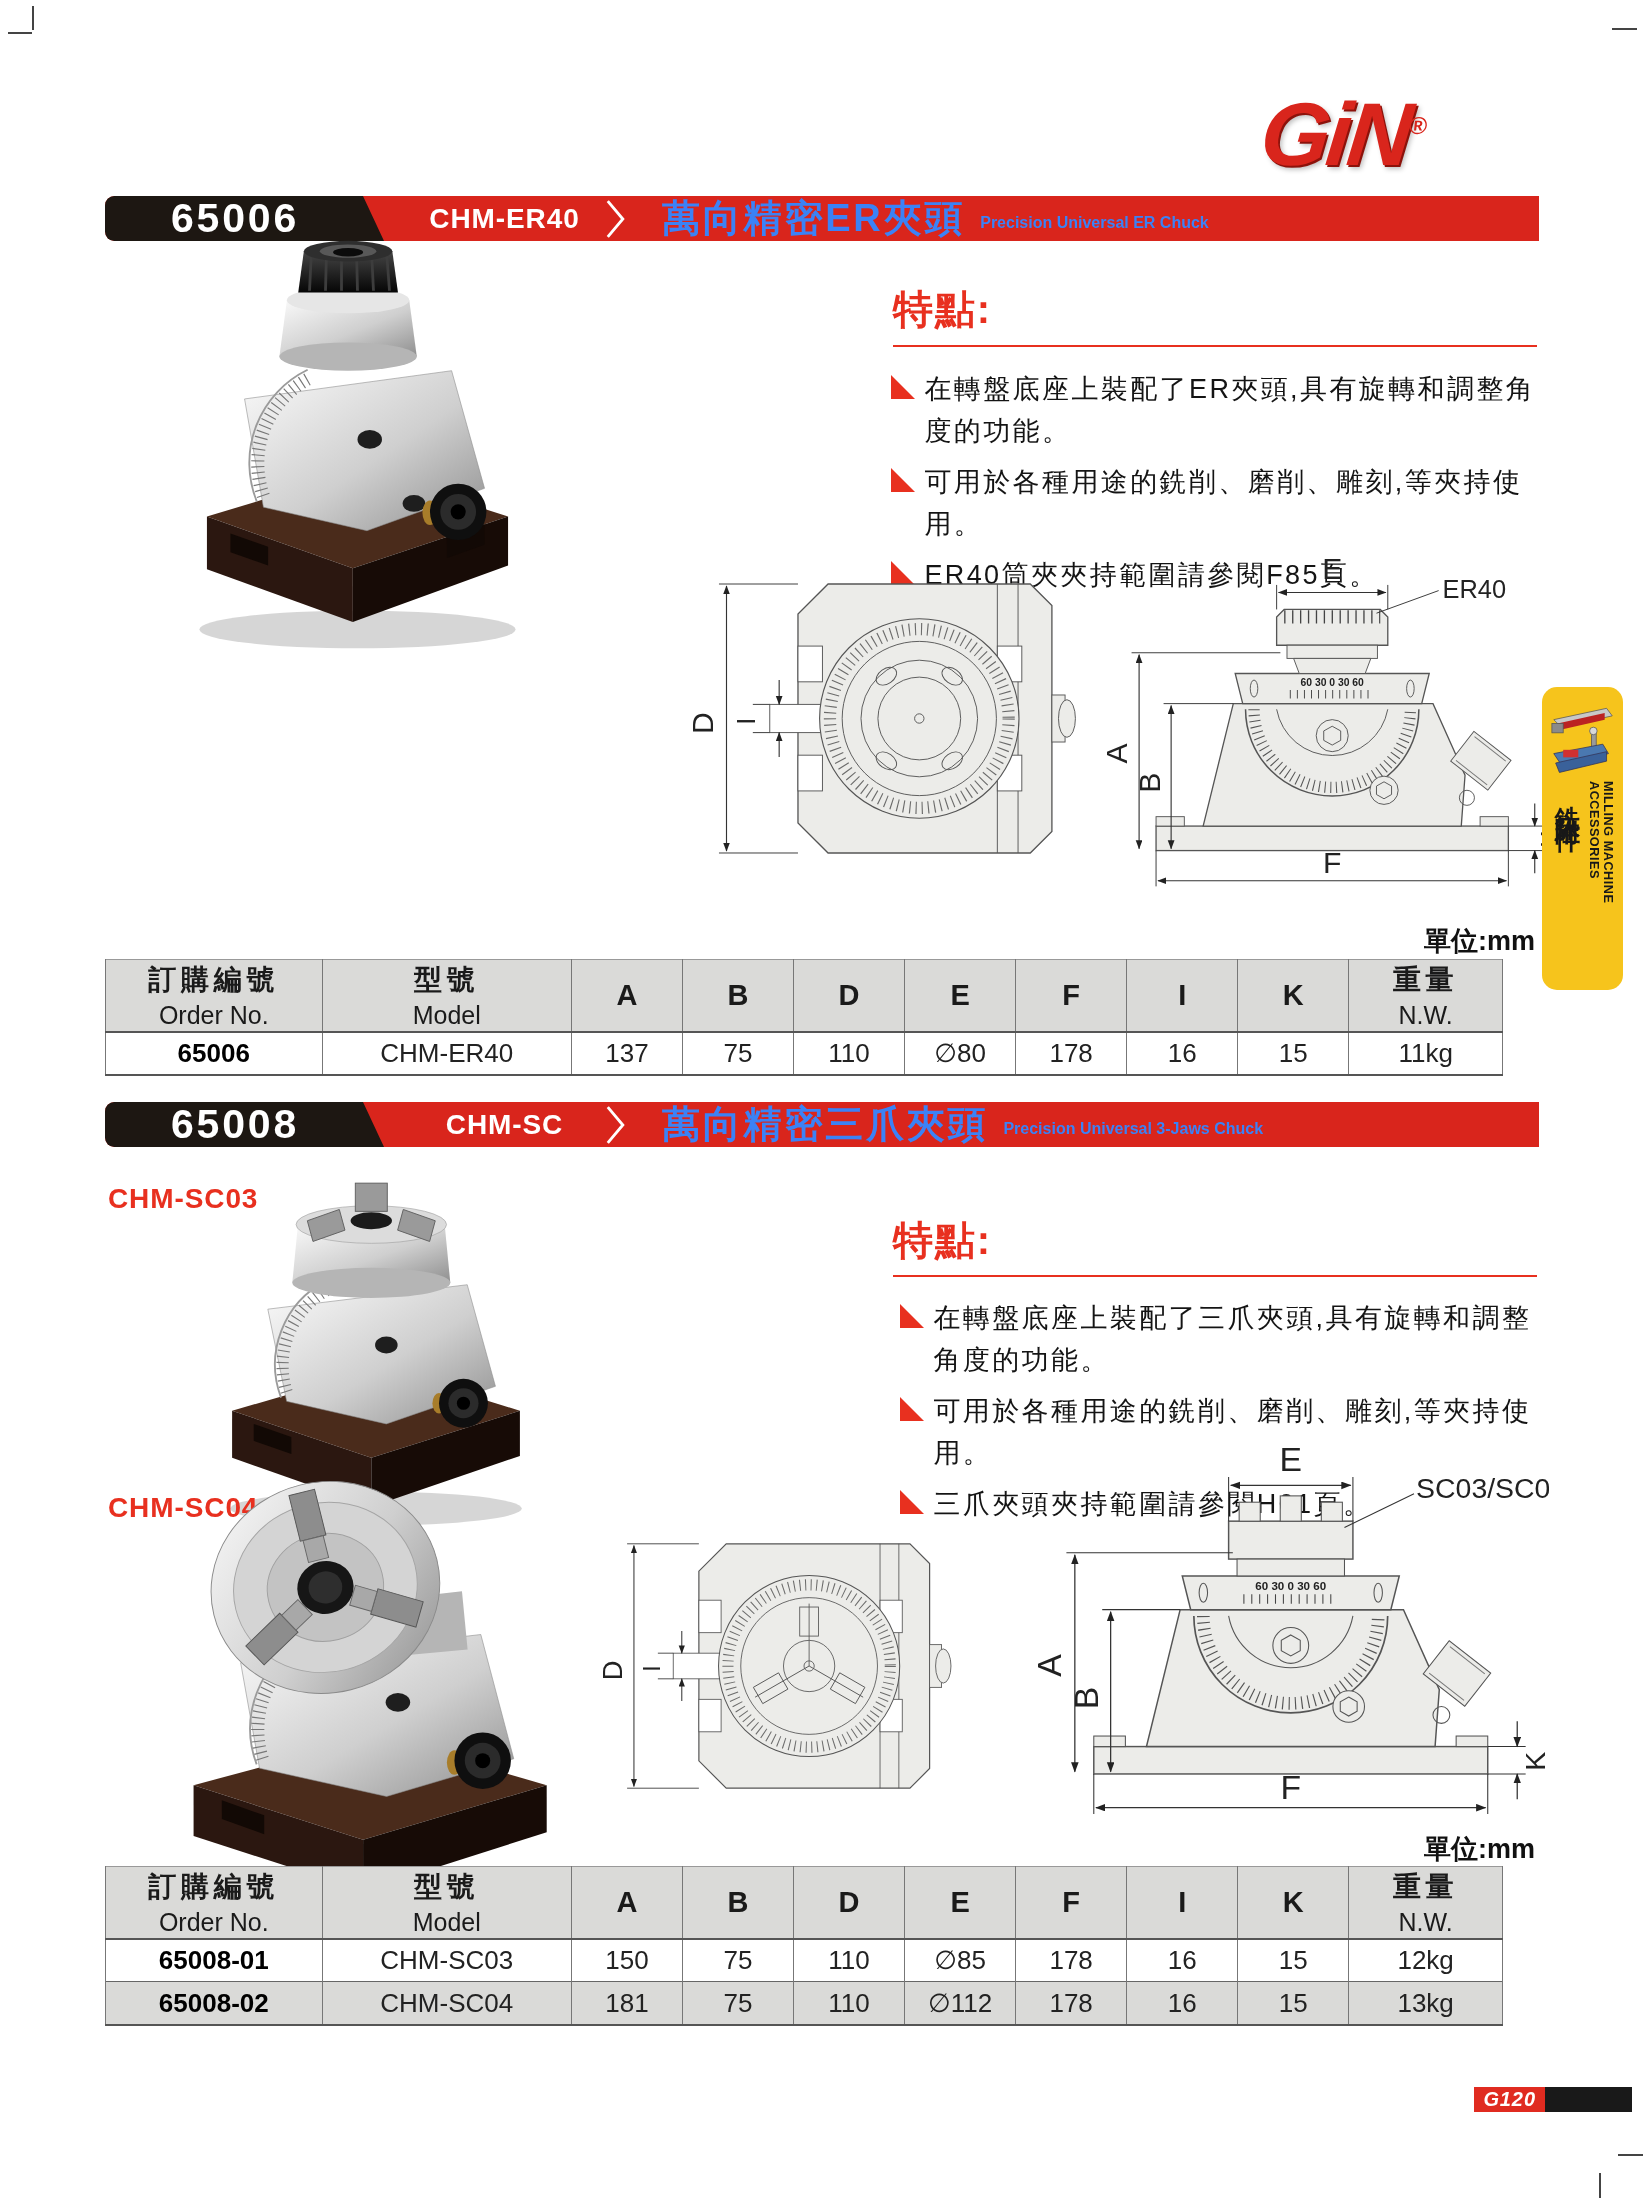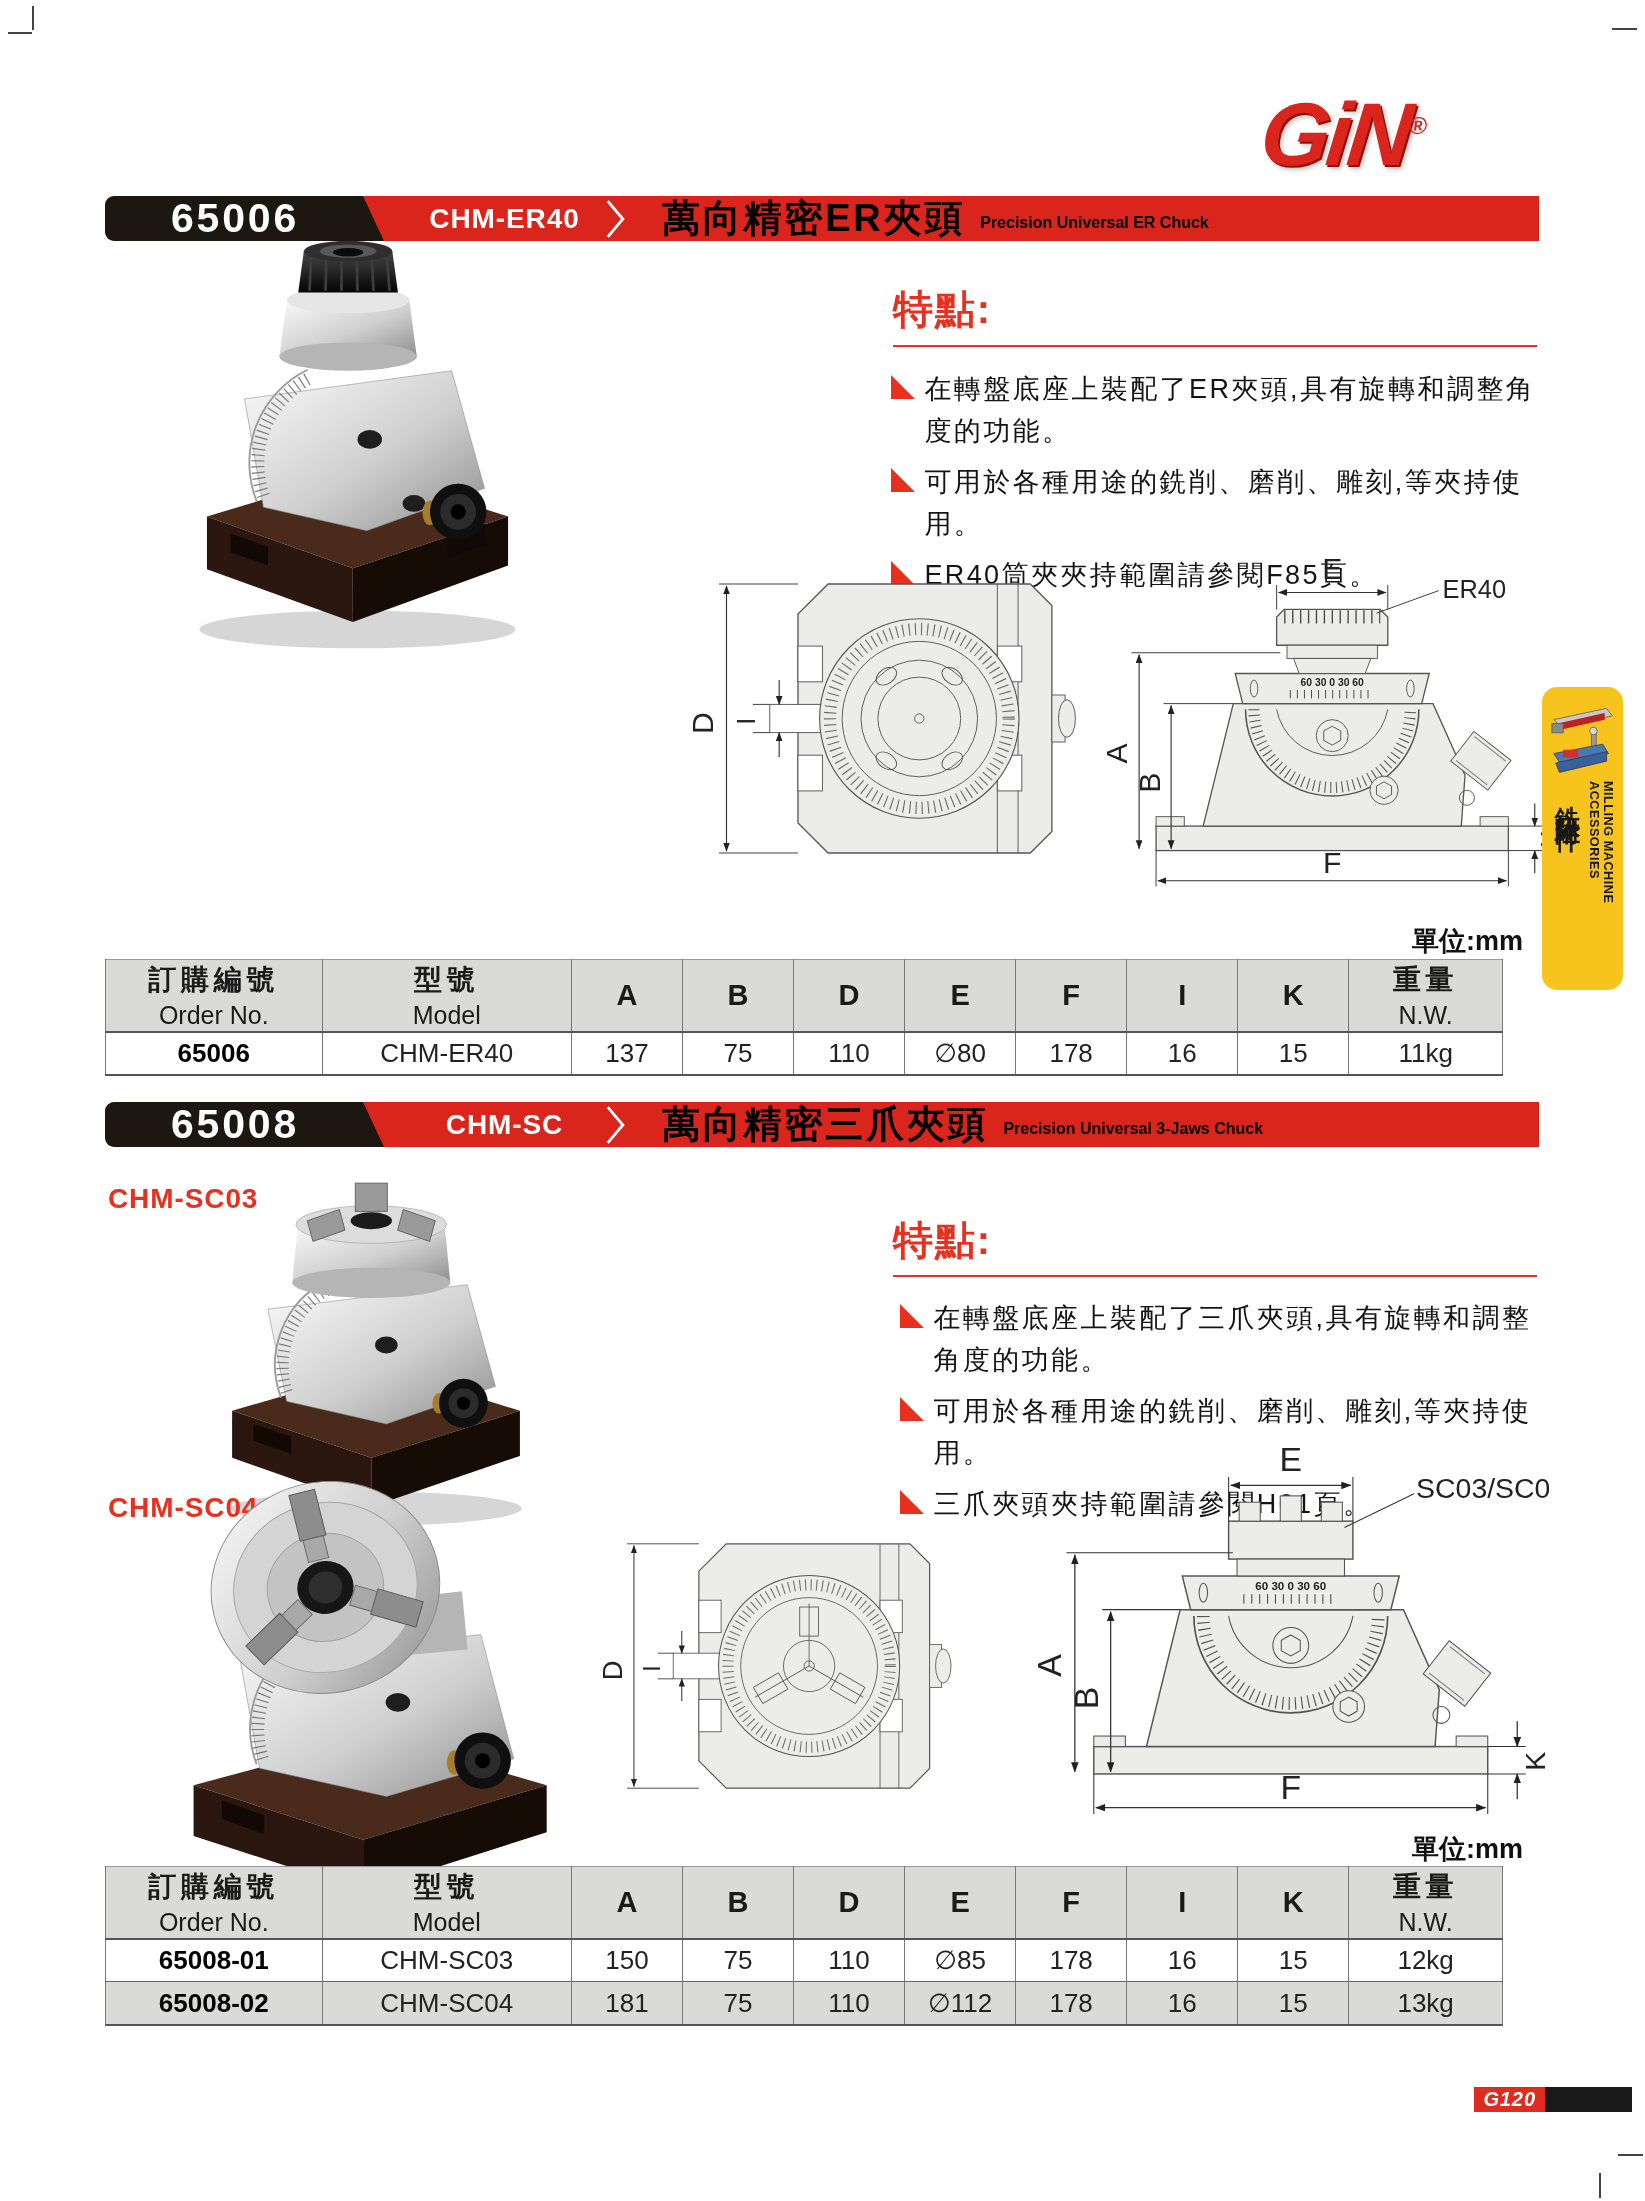--- a/index.html
+++ b/index.html
@@ -16,35 +16,35 @@
   
   .banner{position:absolute;left:105px;width:1434px;height:45px;border-radius:9.4px 0 0 9.4px;overflow:hidden;}
   .banner-red{position:absolute;inset:0;background:#d9251c;}
   .banner-black{position:absolute;left:0;top:0;bottom:0;width:279px;background:#1d1712;
                 clip-path:polygon(0 0,258px 0,279px 100%,0 100%);
                 display:flex;align-items:center;justify-content:center;}
   .banner-num{color:#fff;font-size:41px;font-weight:700;letter-spacing:2.8px;padding-right:19px;}
   .banner-model{position:absolute;left:282px;width:235px;top:50%;transform:translateY(-50%);
                 text-align:center;color:#fff;font-size:28px;font-weight:700;letter-spacing:0.9px;}
   .banner-chev{position:absolute;left:499px;top:2.8px;}
-  .banner-title{position:absolute;left:557px;top:0;bottom:0;display:flex;align-items:center;gap:15px;color:#000000;white-space:nowrap;}
+  .banner-title{position:absolute;left:557px;top:0;bottom:0;display:flex;align-items:center;gap:15px;color:#3b82f6;white-space:nowrap;}
   .t-zh{font-size:38px;font-weight:600;letter-spacing:2.8px;}
   .t-en{font-size:16px;font-weight:700;padding-top:9.4px;}
   
   .feat-h{position:absolute;color:#e8301f;font-size:40px;font-weight:700;letter-spacing:1.9px;}
   .feat-line{position:absolute;height:1.9px;background:#e8301f;}
   .feat-list{position:absolute;width:659px;list-style:none;margin:0;padding:0;}
   .feat-list li{display:flex;margin-bottom:9.4px;}
   .tri{width:0;height:0;border-bottom:24.5px solid #e8301f;border-right:24.5px solid transparent;
        margin:5.6px 9.4px 0 0;flex:none;}
   .feat-txt{font-size:27px;line-height:1.55;letter-spacing:2.4px;color:#141414;}
   
   .plabel{position:absolute;color:#e8301f;font-size:28px;font-weight:700;letter-spacing:0.9px;}
   
-  .unit{position:absolute;font-size:27px;font-weight:700;color:#111;}
+  .unit{position:absolute;font-size:27px;font-weight:700;color:#111;margin-left:12px;}
   
   .spec{position:absolute;left:105px;width:1398px;}
   .spec table{width:100%;border-collapse:collapse;table-layout:fixed;}
   .spec th,.spec td{border-left:0.9px solid #777;border-right:0.9px solid #777;text-align:center;vertical-align:middle;}
   .spec thead tr{background:#dadad8;height:55px;border-top:0.9px solid #999;border-bottom:2.8px solid #555;}
   .spec tbody tr{height:43px;border-bottom:1.9px solid #666;}
   .spec tbody tr:last-child{border-bottom:2.8px solid #555;}
   .h-zh{font-size:28px;font-weight:700;letter-spacing:4.7px;color:#1a1a1a;}
   .h-en{font-size:25px;font-weight:400;color:#1a1a1a;margin-top:1.9px;}
   .h-dim{font-size:29px;font-weight:700;color:#1a1a1a;}

